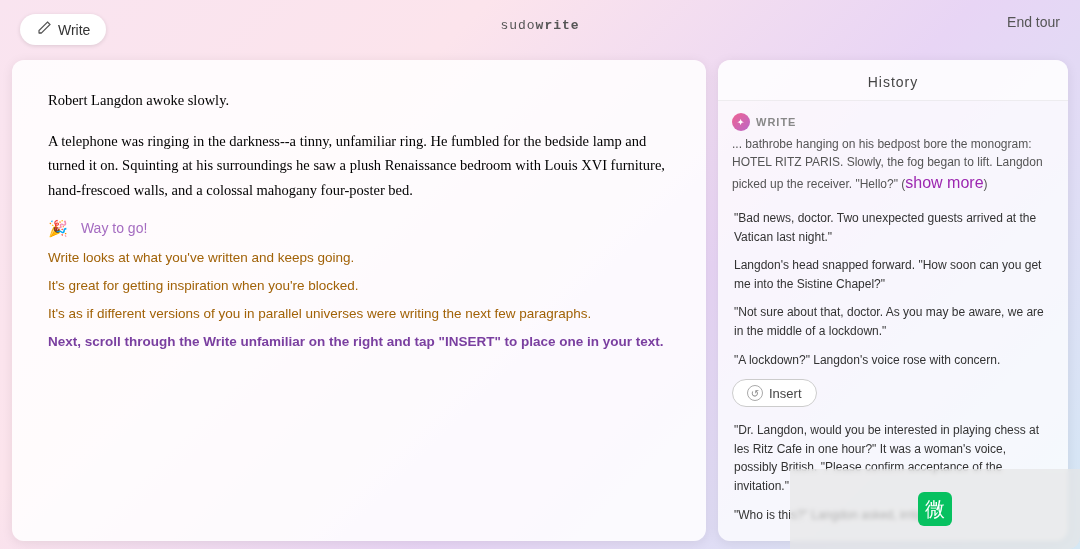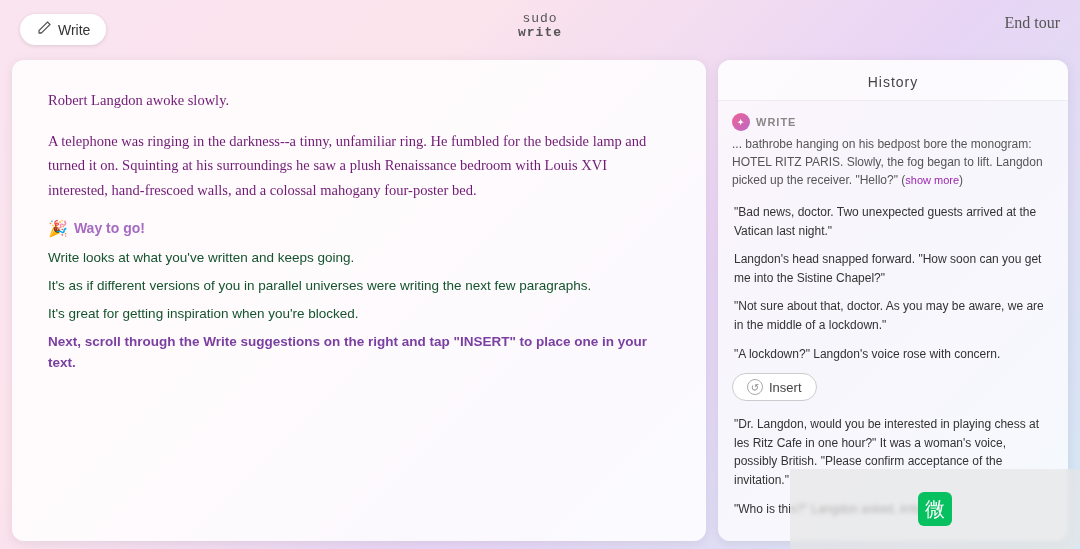--- a/index.html
+++ b/index.html
@@ -20,21 +20,21 @@
       right: 0;
       height: 52px;
       background: transparent;
       display: flex;
       align-items: center;
       justify-content: center;
     }
 
     .logo-area {
       display: flex;
-      flex-direction: column;
+      flex-direction: row;
       align-items: center;
       line-height: 1.1;
     }
 
     .logo-text {
       font-family: 'Courier New', monospace;
       font-size: 13px;
       color: #555;
       letter-spacing: 1px;
     }
@@ -67,24 +67,24 @@
     .write-btn .pen-icon {
       font-size: 14px;
     }
 
     .end-tour-btn {
       position: absolute;
       right: 20px;
       top: 14px;
       background: transparent;
       border: none;
-      font-size: 16px;
+      font-size: 14px;
       color: #555;
       cursor: pointer;
-      font-family: Liberation Serif, serif;
+      font-family: Liberation Sans, sans-serif;
     }
 
     
     .main-container {
       position: absolute;
       top: 52px;
       left: 0;
       right: 0;
       bottom: 0;
       display: flex;
@@ -98,21 +98,21 @@
       margin: 8px 6px 8px 12px;
       border-radius: 12px;
       padding: 28px 36px;
       overflow: auto;
       box-shadow: 0 2px 12px rgba(0,0,0,0.08);
     }
 
     .editor-text {
       font-size: 14.5px;
       line-height: 1.7;
-      color: #701a75;
+      color: #000000;
     }
 
     .editor-text p {
       margin-bottom: 16px;
     }
 
     .tip-section {
       margin-top: 8px;
     }
 
@@ -125,28 +125,29 @@
       align-items: center;
       gap: 6px;
     }
 
     .tip-header .party-popper {
       font-size: 16px;
     }
 
     .tip-header .way-to-go {
       color: #a56cc1;
-      font-weight: bold;
-      font-size: 14px;
+      font-weight: normal;
+      font-size: 14px;
+      margin-left: 7px;
     }
 
     .tip-line {
       font-size: 13.5px;
       font-family: Arial, sans-serif;
-      color: #14532d;
+      color: #a16207;
       margin-bottom: 8px;
       line-height: 1.5;
     }
 
     .tip-line-bold {
       font-size: 13.5px;
       font-family: Arial, sans-serif;
       color: #7a3fa0;
       font-weight: bold;
       margin-top: 8px;
@@ -218,21 +219,21 @@
       font-size: 12px;
       font-family: Arial, sans-serif;
       color: #555;
       line-height: 1.5;
       margin-bottom: 10px;
     }
 
     .history-write-text a {
       color: #9c27b0;
       text-decoration: none;
-      font-size: 11px;
+      font-size: 16px;
     }
 
     .history-paragraph {
       font-size: 12px;
       font-family: Arial, sans-serif;
       color: #333;
       line-height: 1.55;
       margin-bottom: 10px;
       padding: 0 2px;
     }
@@ -329,32 +330,32 @@
   <button class="end-tour-btn">
     <span>End tour</span>
   </button>
 </div>
 
 <div class="main-container">
 
   <div class="editor-panel">
     <div class="editor-text">
       <p>Robert Langdon awoke slowly.</p>
-      <p>A telephone was ringing in the darkness--a tinny, unfamiliar ring. He fumbled for the bedside lamp and turned it on. Squinting at his surroundings he saw a plush Renaissance bedroom with Louis XVI interested, hand-frescoed walls, and a colossal mahogany four-poster bed.</p>
+      <p>A telephone was ringing in the darkness--a tinny, unfamiliar ring. He fumbled for the bedside lamp and turned it on. Squinting at his surroundings he saw a plush Renaissance bedroom with Louis XVI furniture, hand-frescoed walls, and a colossal mahogany four-poster bed.</p>
     </div>
 
     <div class="tip-section">
       <div class="tip-header">
         <span class="party-popper">🎉</span>
         <span class="way-to-go">Way to go!</span>
       </div>
       <div class="tip-line">Write looks at what you've written and keeps going.</div>
+      <div class="tip-line">It's great for getting inspiration when you're blocked.</div>
       <div class="tip-line">It's as if different versions of you in parallel universes were writing the next few paragraphs.</div>
-      <div class="tip-line">It's great for getting inspiration when you're blocked.</div>
-      <div class="tip-line-bold">Next, scroll through the Write suggestions on the right and tap "INSERT" to place one in your text.</div>
+      <div class="tip-line-bold">Next, scroll through the Write unfamiliar on the right and tap "INSERT" to place one in your text.</div>
     </div>
   </div>
 
   <div class="history-panel">
     <div class="history-header">History</div>
 
     <div class="history-content">
 
       
       <div class="history-block">

